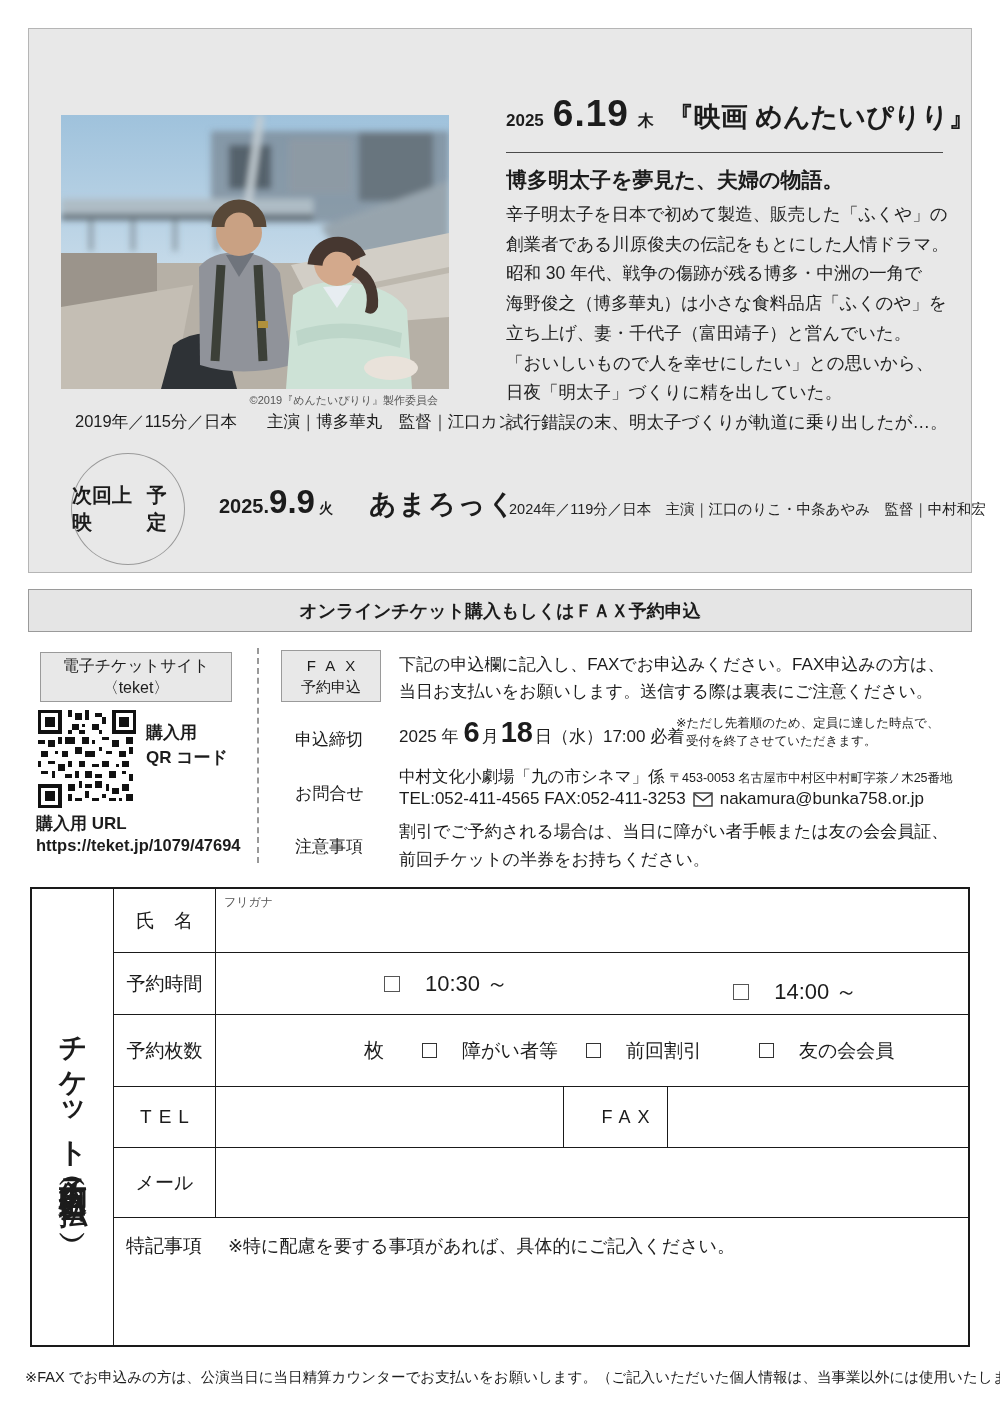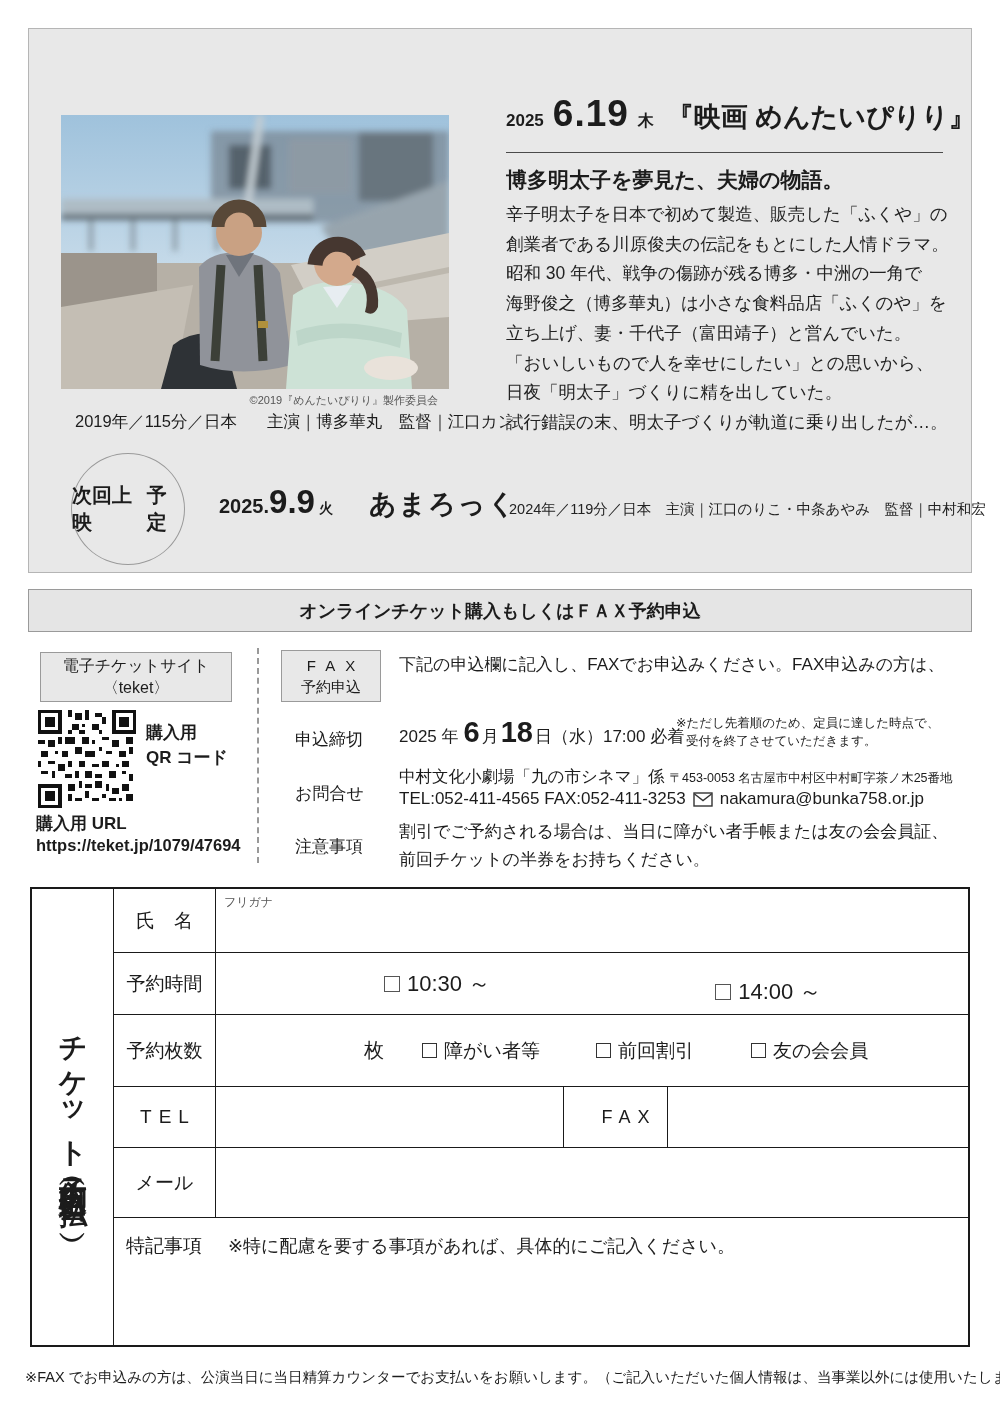--- a/index.html
+++ b/index.html
@@ -71,21 +71,21 @@
   .side-label{writing-mode:vertical-rl;font-size:28px;font-weight:700;letter-spacing:3px;white-space:nowrap;}
   .rows{flex:1;display:flex;flex-direction:column;min-width:0;}
   .frow{display:flex;border-bottom:1.5px solid #1a1a1a;box-sizing:border-box;}
   .frow:last-child{border-bottom:none;flex:1;}
   .flabel{width:101px;flex:none;border-right:1.5px solid #1a1a1a;display:flex;align-items:center;
           justify-content:center;font-size:19px;}
   .sp-label{letter-spacing:7px;text-indent:7px;}
   .fvalue{flex:1;position:relative;min-width:0;}
   .furigana{position:absolute;top:5px;left:8px;font-size:12px;color:#555;}
   .time-value{flex:1;display:flex;align-items:center;font-size:22px;}
-  .opt{display:flex;align-items:center;gap:7px;white-space:nowrap;}
+  .opt{display:flex;align-items:center;gap:25px;white-space:nowrap;}
   .cb{display:inline-block;width:16px;height:16px;border:1.5px solid #555;box-sizing:border-box;background:#fff;flex:none;}
   .cb.small{width:15px;height:15px;border-color:#333;}
   .count-value{flex:1;display:flex;align-items:center;font-size:19px;}
   .c-unit{font-size:20px;margin-left:148px;}
   .tel-value{flex:none;width:328px;border-right:1.5px solid #1a1a1a;box-sizing:border-box;}
   .faxcell{flex:none;width:84px;border-right:1.5px solid #1a1a1a;display:flex;align-items:center;
            justify-content:center;font-size:18px;box-sizing:border-box;}
   .remarks-cell{flex:1;display:flex;align-items:flex-start;gap:26px;padding:15px 0 0 12px;}
   .remarks-label{font-size:19px;}
   .remarks-hint{font-size:18px;padding-top:1px;color:#222;white-space:nowrap;}
@@ -293,20 +293,21 @@
 
   <div class="abs dash-sep"></div>
 
   <div class="abs fax-box">
     <div class="spaced">FAX</div>
     <div>予約申込</div>
   </div>
 
   <div class="abs fax-intro">
     <div>下記の申込欄に記入し、FAXでお申込みください。FAX申込みの方は、</div>
+    <div>当日お支払いをお願いします。送信する際は裏表にご注意ください。</div>
   </div>
 
   <div class="abs row-label" style="top:728px;">申込締切</div>
   <div class="abs deadline-row">
     <span class="d-pre">2025 年</span>
     <span class="d-big">6</span>
     <span class="d-unit">月</span>
     <span class="d-big">18</span>
     <span class="d-unit">日（水）17:00 必着</span>
   </div>
@@ -365,21 +366,21 @@
       </div>
 
       <div class="frow" style="height:72px;">
         <div class="flabel">予約枚数</div>
         <div class="count-value">
           <span class="c-unit">枚</span>
           <span class="opt" style="margin-left:38px;">
             <span class="cb small"></span>
             <span>障がい者等</span>
           </span>
-          <span class="opt" style="margin-left:56px;">
+          <span class="opt" style="margin-left:28px;">
             <span class="cb small"></span>
             <span>前回割引</span>
           </span>
           <span class="opt" style="margin-left:57px;">
             <span class="cb small"></span>
             <span>友の会会員</span>
           </span>
         </div>
       </div>
 

